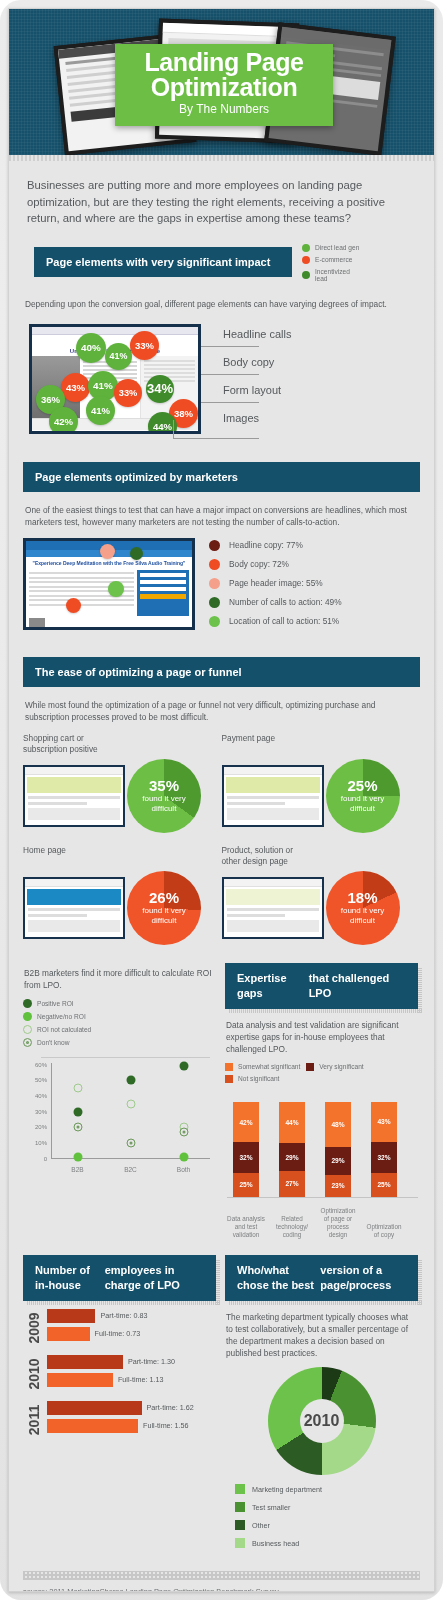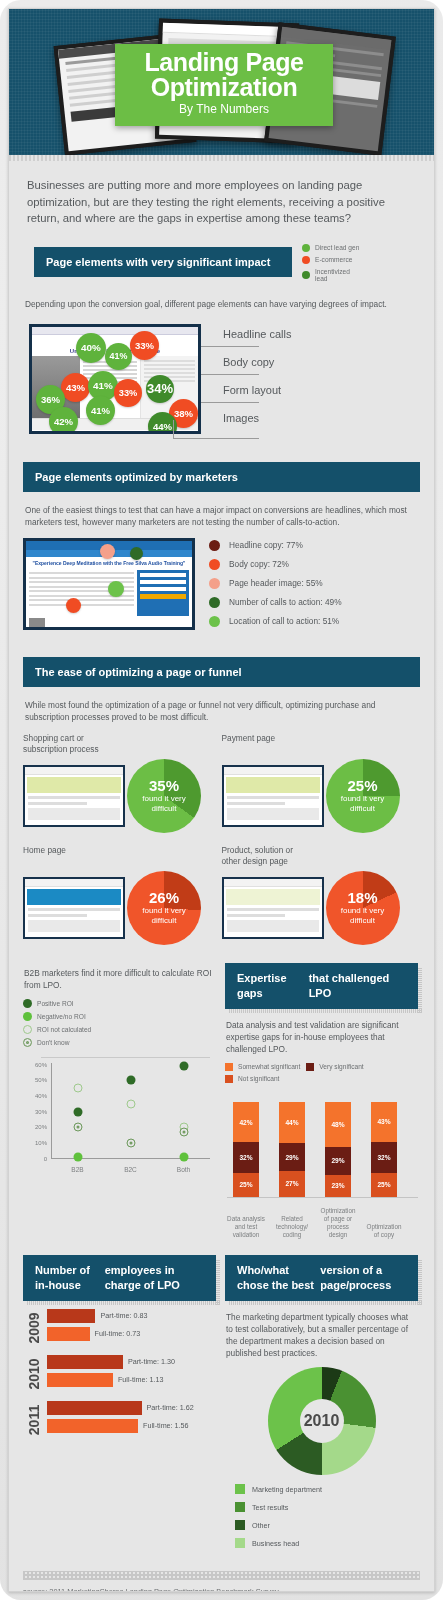--- a/index.html
+++ b/index.html
@@ -425,21 +425,21 @@
           </div>
     </div>
 
     <div class="bar" style="margin-top:22px;">The ease of optimizing a page or funnel</div>
     <p class="blurb">While most found the optimization of a page or funnel not very difficult, optimizing purchase and subscription processes proved to be most difficult.</p>
     <div class="pies" id="pies">
           <div class="pie-row">
             <div class="pie-cell">
               <div class="pie-label">
                 <div>Shopping cart or</div>
-                <div>subscription process</div>
+                <div>subscription positive</div>
               </div>
               <div class="pie-wrap">
                 <div class="mockp">
                   <div style="height:8px;background:#f3f3f3;border-bottom:1px solid #e0e0e0"></div>
                   <div style="height:16px;background:#dfe9a8;margin:2px"></div>
                   <div style="height:3px;background:#ddd;margin:3px"></div>
                   <div style="height:3px;background:#ddd;margin:3px;width:60%"></div>
                   <div style="height:12px;background:#e9e9e9;margin:3px"></div>
                 </div>
                 <div class="pie">
@@ -702,21 +702,21 @@
             <div class="donut-hole">2010</div>
           </div>
         </div>
         <div class="donut-legend" id="donut-legend">
               <div class="lg-item">
                 <span class="sq" style="background:#6cc24a"></span>
                 <span>Marketing department</span>
               </div>
               <div class="lg-item">
                 <span class="sq" style="background:#4a9132"></span>
-                <span>Test results</span>
+                <span>Test smaller</span>
               </div>
               <div class="lg-item">
                 <span class="sq" style="background:#2c5b23"></span>
                 <span>Other</span>
               </div>
               <div class="lg-item">
                 <span class="sq" style="background:#a4d98a"></span>
                 <span>Business head</span>
               </div>
             </div>

